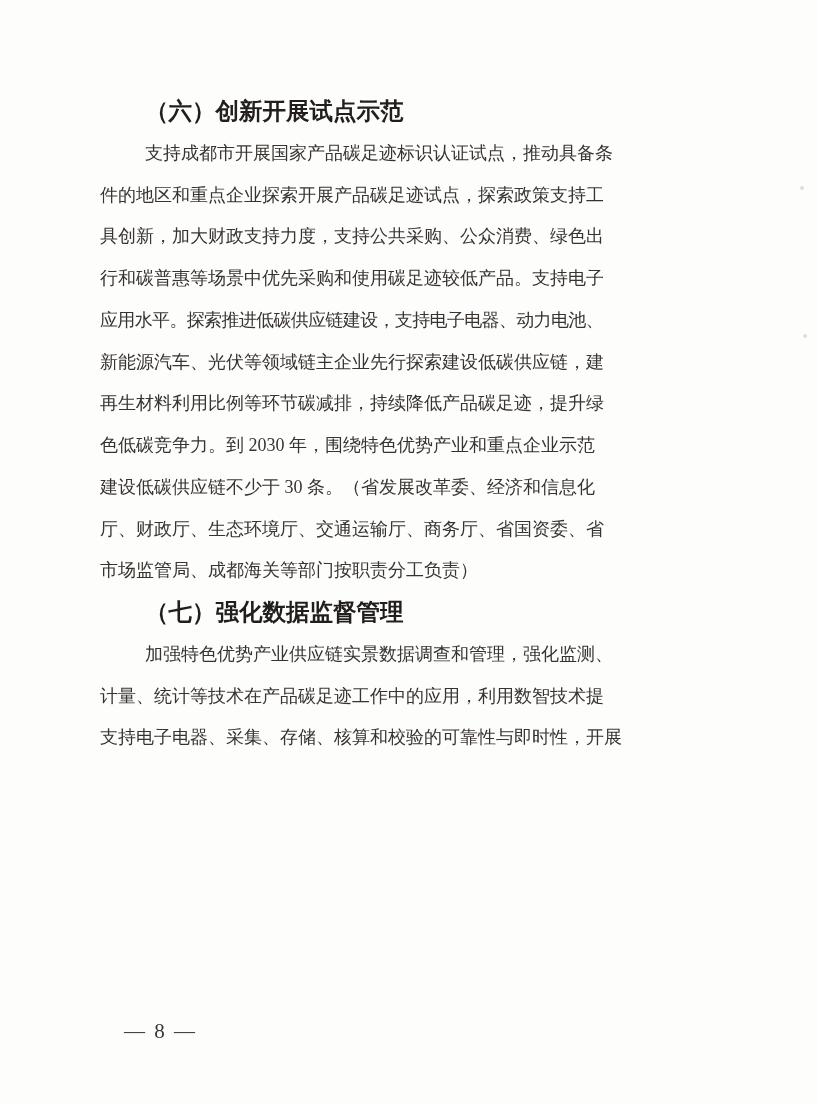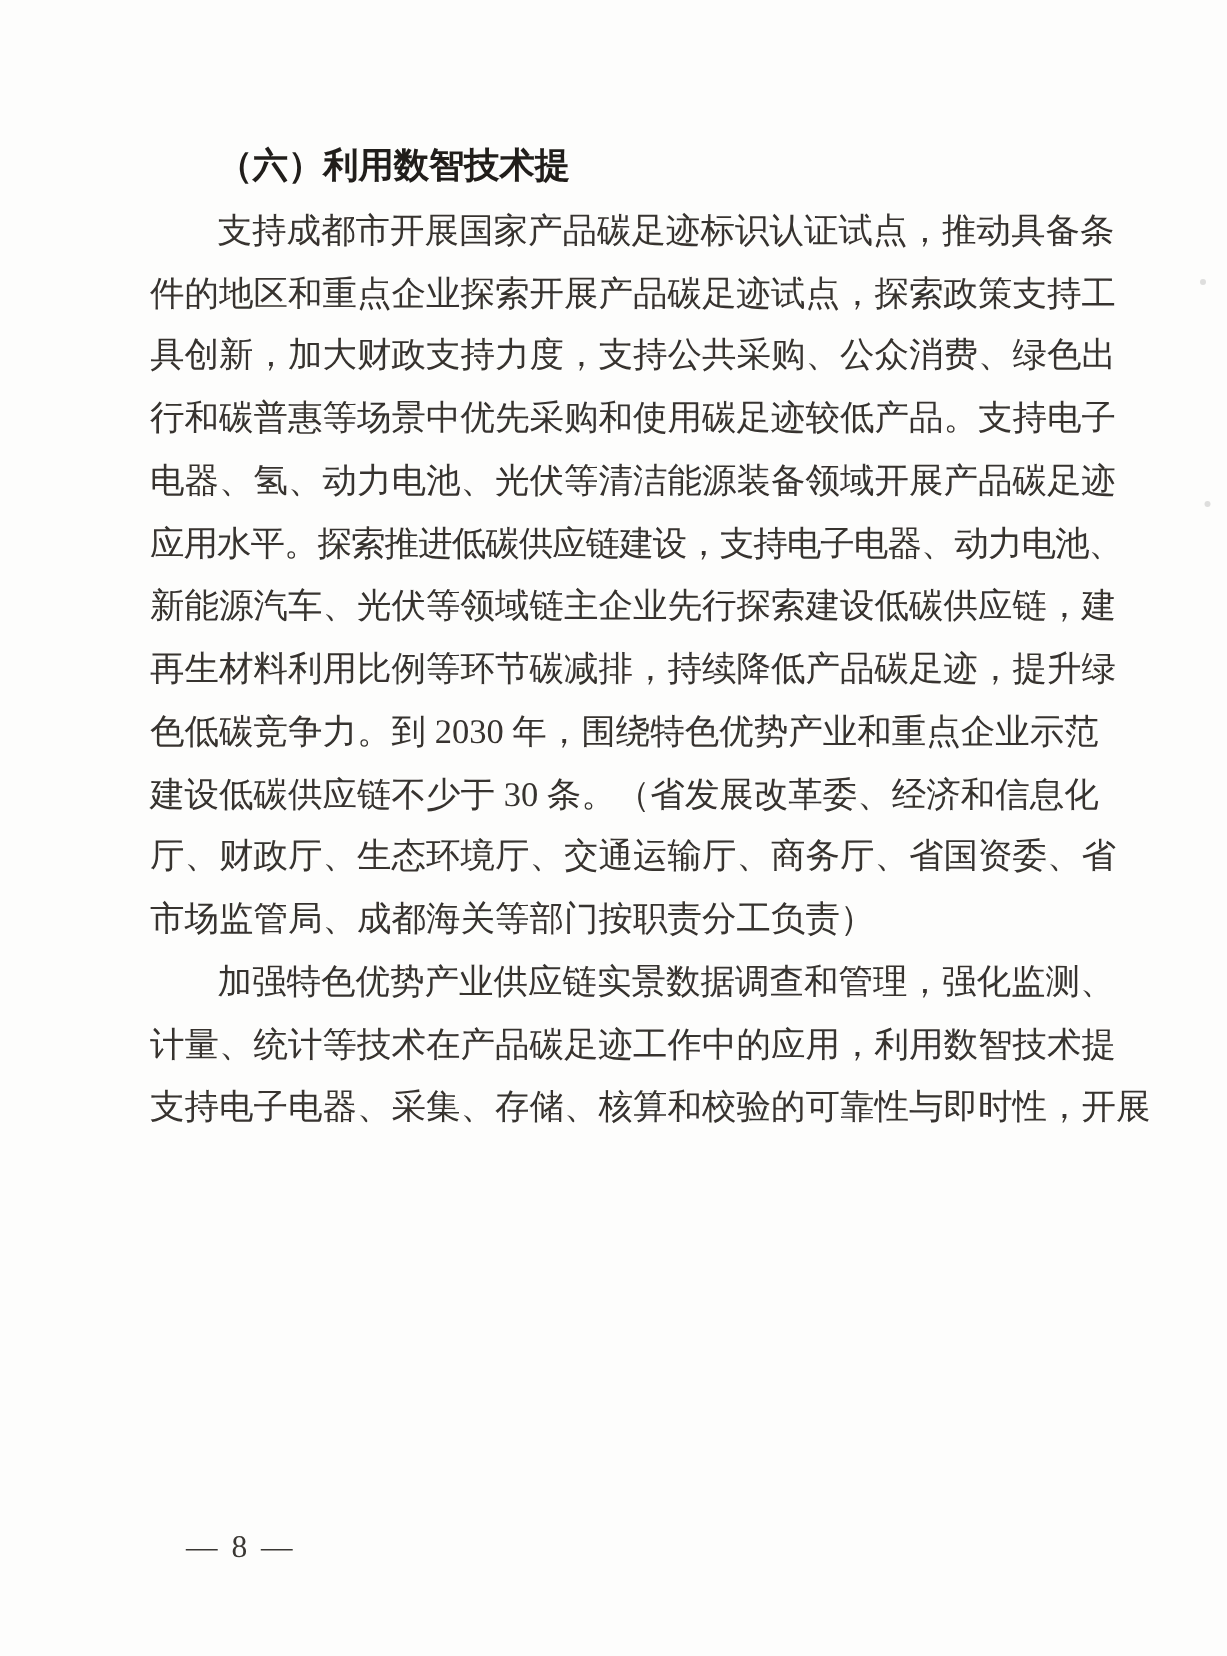--- a/index.html
+++ b/index.html
@@ -17,21 +17,21 @@
   }
   .body-text {
     position: absolute;
     left: 100px;
     top: 91px;
     width: 634px;
   }
   .line {
     height: 41.75px;
     line-height: 41.75px;
-    font-size: 23px;
+    font-size: 18px;
     color: #37332f;
     white-space: nowrap;
     overflow: visible;
     text-align: left;
   }
   .line.first {
     text-indent: 45px;
   }
   .line.heading {
     text-indent: 45px;
@@ -58,33 +58,33 @@
     opacity: 0.45;
   }
   .speck.s1 { left: 800px; top: 186px; }
   .speck.s2 { left: 803px; top: 334px; }
 </style>
 </head>
 <body>
 
 <div class="page">
   <div class="body-text">
-      <div class="line heading">（六）利用数智技术提</div>
+      <div class="line heading">（六）创新开展试点示范</div>
       <div class="line first">支持成都市开展国家产品碳足迹标识认证试点，推动具备条</div>
       <div class="line full">件的地区和重点企业探索开展产品碳足迹试点，探索政策支持工</div>
       <div class="line full">具创新，加大财政支持力度，支持公共采购、公众消费、绿色出</div>
       <div class="line full">行和碳普惠等场景中优先采购和使用碳足迹较低产品。支持电子</div>
-      <div class="line full">电器、氢、动力电池、光伏等清洁能源装备领域开展产品碳足迹</div>
       <div class="line full" style="letter-spacing: -0.655172px;">应用水平。探索推进低碳供应链建设，支持电子电器、动力电池、</div>
       <div class="line full">新能源汽车、光伏等领域链主企业先行探索建设低碳供应链，建</div>
       <div class="line full">再生材料利用比例等环节碳减排，持续降低产品碳足迹，提升绿</div>
       <div class="line full">色低碳竞争力。到 2030 年，围绕特色优势产业和重点企业示范</div>
       <div class="line full">建设低碳供应链不少于 30 条。（省发展改革委、经济和信息化</div>
       <div class="line full">厅、财政厅、生态环境厅、交通运输厅、商务厅、省国资委、省</div>
       <div class="line last">市场监管局、成都海关等部门按职责分工负责）</div>
+      <div class="line heading">（七）强化数据监督管理</div>
       <div class="line first">加强特色优势产业供应链实景数据调查和管理，强化监测、</div>
       <div class="line full">计量、统计等技术在产品碳足迹工作中的应用，利用数智技术提</div>
       <div class="line full">支持电子电器、采集、存储、核算和校验的可靠性与即时性，开展</div>
     </div>
   <div class="page-footer">— 8 —</div>
   <div class="speck s1"></div>
   <div class="speck s2"></div>
 </div>
 
 </body></html>

